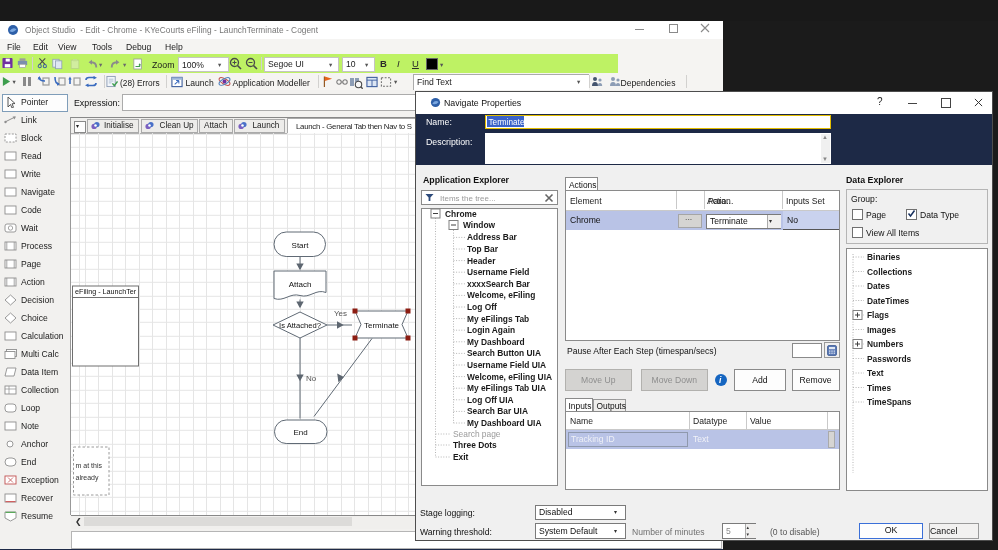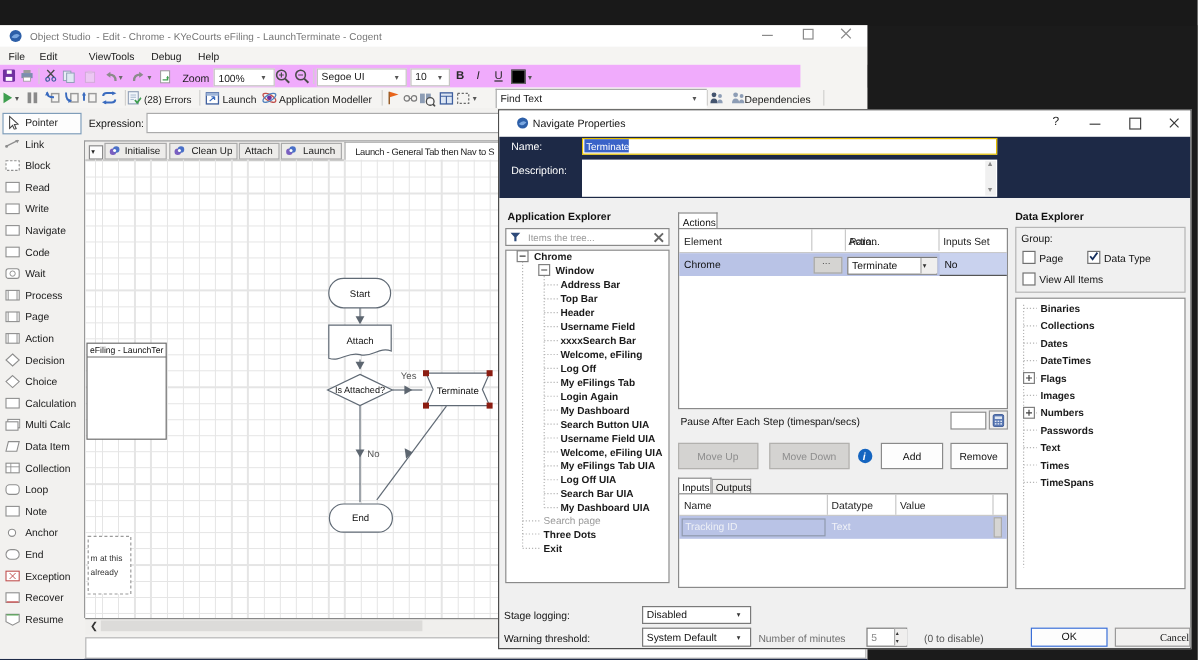--- a/index.html
+++ b/index.html
@@ -23,26 +23,26 @@
     <div class="abs t" style="left:25px;top:4px;font-size:8.3px;color:#767676;letter-spacing:.05px;">Object Studio&nbsp; - Edit - Chrome - KYeCourts eFiling - LaunchTerminate - Cogent</div>
     <div class="abs" style="left:635px;top:8px;width:9px;height:1px;background:#8a8a8a;"></div>
     <div class="abs" style="left:669px;top:3px;width:7px;height:7px;border:1px solid #8a8a8a;"></div>
     <svg class="abs" style="left:700px;top:2px;" width="10" height="10" viewBox="0 0 10 10">
         <path d="M1 1 L9 9 M9 1 L1 9" stroke="#8a8a8a" stroke-width="1.1"></path>
       </svg>
 
     <div class="abs" style="left:0;top:18px;width:723px;height:15px;background:#f5f4f2;"></div>
     <div class="abs t" style="left:7px;top:20.5px;font-size:8.6px;color:#1a1a1a;">File</div>
     <div class="abs t" style="left:33px;top:20.5px;font-size:8.6px;color:#1a1a1a;">Edit</div>
-    <div class="abs t" style="left:74px;top:20.5px;font-size:8.6px;color:#1a1a1a;">View</div>
+    <div class="abs t" style="left:58px;top:20.5px;font-size:8.6px;color:#1a1a1a;">View</div>
     <div class="abs t" style="left:92px;top:20.5px;font-size:8.6px;color:#1a1a1a;">Tools</div>
     <div class="abs t" style="left:126px;top:20.5px;font-size:8.6px;color:#1a1a1a;">Debug</div>
     <div class="abs t" style="left:165px;top:20.5px;font-size:8.6px;color:#1a1a1a;">Help</div>
 
-    <div class="abs" id="tb1" style="left:0;top:33px;width:667px;height:19px;background:#f0abfc;">
+    <div class="abs" id="tb1" style="left:0;top:33px;width:618px;height:19px;background:#bef264;">
       <svg class="abs" style="left:2px;top:3px;" width="11" height="12" viewBox="0 0 12 12">
           <rect x="0.5" y="0.5" width="11" height="11" rx="1" fill="#7030a0"></rect>
           <rect x="4" y="1.2" width="4.5" height="3.2" fill="#fff"></rect>
           <rect x="3" y="7.2" width="6" height="3.6" fill="#fff"></rect>
         </svg>
       <svg class="abs" style="left:16.5px;top:3px;" width="11" height="12" viewBox="0 0 13 12">
           <rect x="3" y="0.5" width="7" height="3" fill="#9b9b9b"></rect>
           <rect x="1" y="3.5" width="11" height="5" fill="#7b8eae"></rect>
           <rect x="3" y="7.5" width="7" height="4" fill="#fff" stroke="#9b9b9b" stroke-width="0.8"></rect>
         </svg>
@@ -629,18 +629,18 @@
     <div class="abs t" style="left:123px;top:433.5px;font-size:8.6px;color:#111;">System Default</div>
     <div class="abs t" style="left:198px;top:434.5px;font-size:6px;color:#333;">▾</div>
     <div class="abs t" style="left:216px;top:434.5px;font-size:8.6px;color:#6f6f6f;">Number of minutes</div>
     <div class="abs" style="left:306px;top:431px;width:34px;height:15.5px;background:#fff;border:1px solid #7a7a7a;box-sizing:border-box;"></div>
     <div class="abs t" style="left:310px;top:433.5px;font-size:8.6px;color:#8a8a8a;">5</div>
     <div class="abs" style="left:329px;top:432px;width:10px;height:13.5px;background:#f0efee;border-left:1px solid #aaa;"></div>
     <div class="abs t" style="left:330.5px;top:431.5px;font-size:5px;color:#333;">▴</div>
     <div class="abs t" style="left:330.5px;top:438.5px;font-size:5px;color:#333;">▾</div>
     <div class="abs t" style="left:354px;top:434.5px;font-size:8.6px;color:#555;">(0 to disable)</div>
     <div class="abs" style="left:443px;top:431px;width:64px;height:16px;background:#fdfdfd;border:1.5px solid #3a6fd8;box-sizing:border-box;text-align:center;line-height:13px;font-size:8.8px;color:#111;">OK</div>
-    <div class="abs" style="left:513px;top:431px;width:63px;height:16px;background:#f2f1f0;border:1px solid #9a9a9a;box-sizing:border-box;text-align:right;line-height:14px;font-size:8.8px;color:#111;font-family:Liberation Serif, serif;">Cancel</div>
+    <div class="abs" style="left:513px;top:431px;width:50px;height:16px;background:#f2f1f0;border:1px solid #9a9a9a;box-sizing:border-box;text-align:left;line-height:14px;font-size:8.8px;color:#111;">Cancel</div>
   </div>
 
   <div class="abs" style="z-index:5;left:723px;top:0;width:275px;height:550px;background:#1b1b1b;"></div>
   <div class="abs" style="z-index:5;left:0;top:546px;width:998px;height:4px;background:#111;"></div>
 </div>
 
 </body></html>

